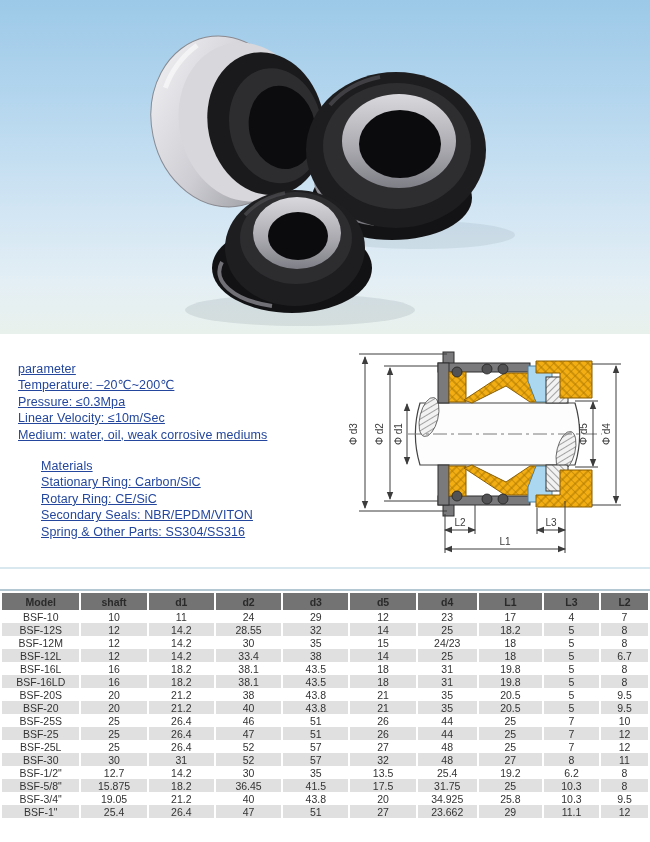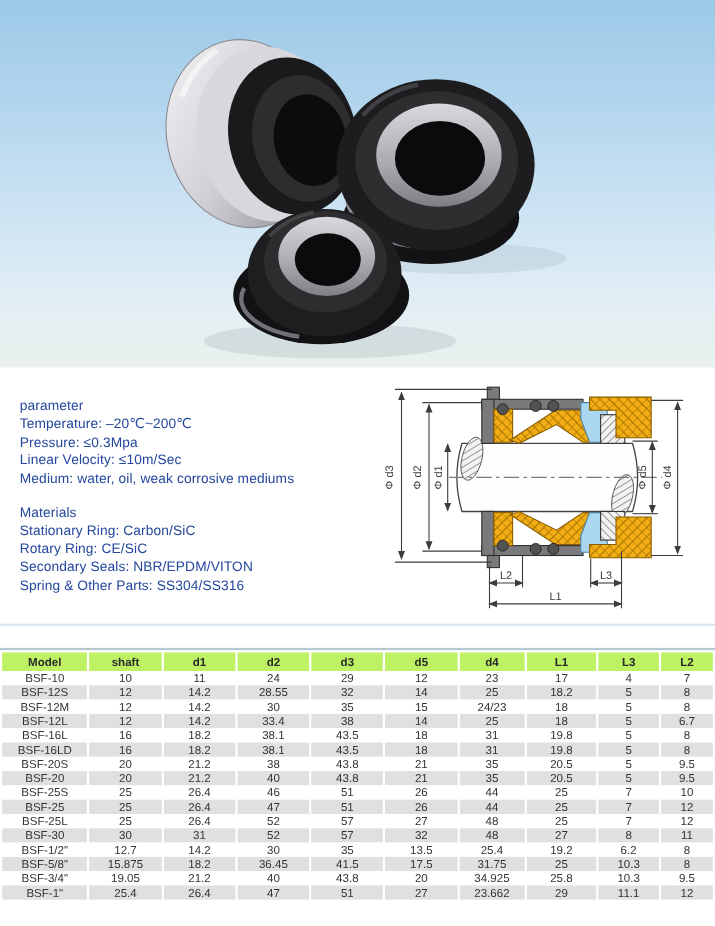--- a/index.html
+++ b/index.html
@@ -9,38 +9,38 @@
   }
   
   .photo{
     position:absolute;left:0;top:0;width:650px;height:334px;
     background:linear-gradient(180deg,#9cc9e8 0%,#b4d6ee 30%,#cfe4f3 60%,#e4eff5 85%,#e9f1ec 100%);
   }
   .photo svg{display:block;}
   
   .spec-block{
     position:absolute;left:18px;color:#24479d;
-    font-size:12.5px;line-height:16.4px;letter-spacing:0.1px;
+    font-size:12.5px;line-height:16.4px;letter-spacing:0.1px;text-decoration:underline;
   }
   .spec-params{top:361px;}
-  .spec-materials{top:458px;}
+  .spec-materials{top:458px;margin-left:23px;}
   
   .diagram{position:absolute;left:333px;top:348px;}
   .diagram text{font-family:"Liberation Sans","DejaVu Sans",sans-serif;font-size:10px;fill:#3c3c3c;}
   
   .divider-a{position:absolute;left:0;top:567px;width:650px;height:2px;background:#d9e7ef;}
   .divider-b{position:absolute;left:0;top:589px;width:650px;height:2px;background:#b4c8d4;}
   
   .table-wrap{position:absolute;left:0;top:593px;width:650px;height:249px;overflow:hidden;}
   table.dim{
     width:650px;table-layout:fixed;border-collapse:separate;border-spacing:2px 0;
     font-size:10.5px;color:#333;
   }
   table.dim th{
-    background:#bef264;color:#2a2a2a;font-weight:bold;height:17px;
+    background:#737373;color:#2a2a2a;font-weight:bold;height:17px;
     text-align:center;padding:0;overflow:hidden;white-space:nowrap;
   }
   table.dim td{
     height:13px;text-align:center;padding:0;overflow:hidden;white-space:nowrap;
     background:#ffffff;
   }
   table.dim tbody tr:nth-child(even) td{background:#e0e0e0;}
 </style>
 </head>
 <body>

